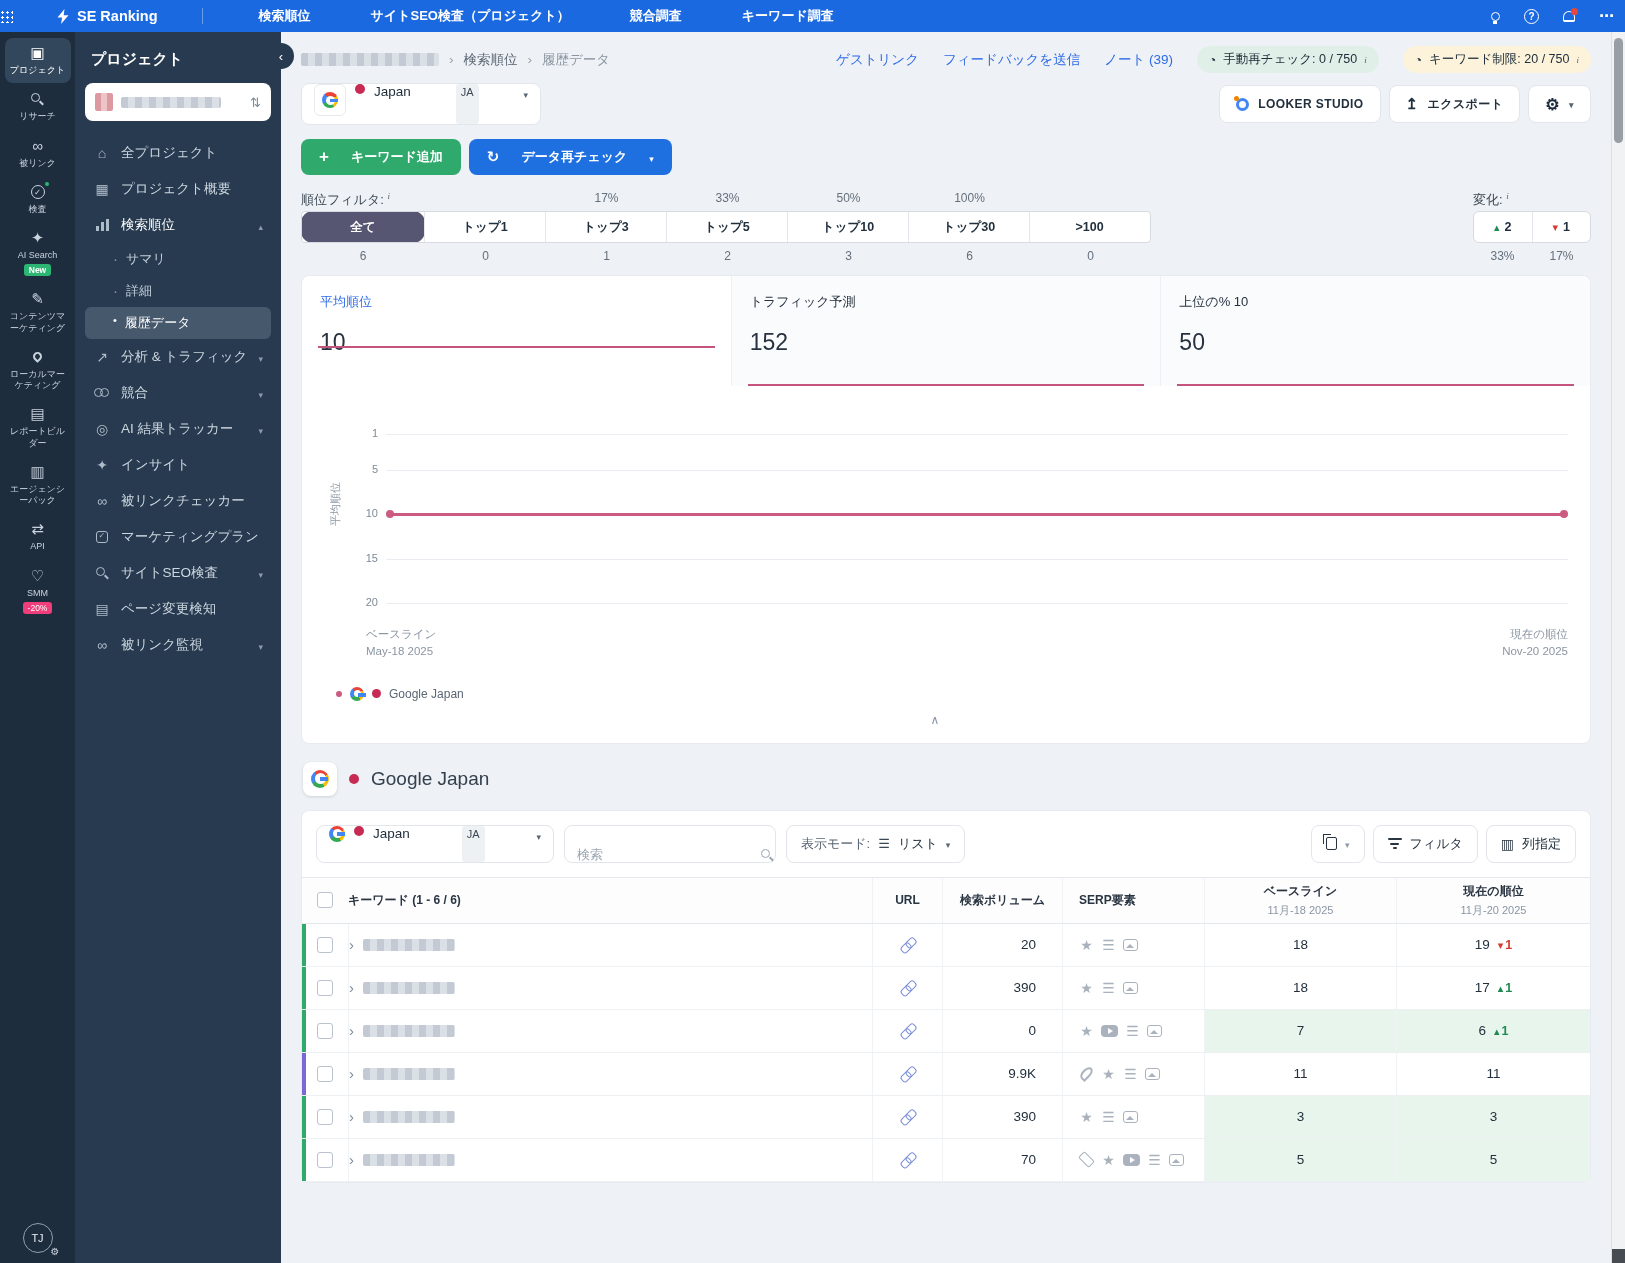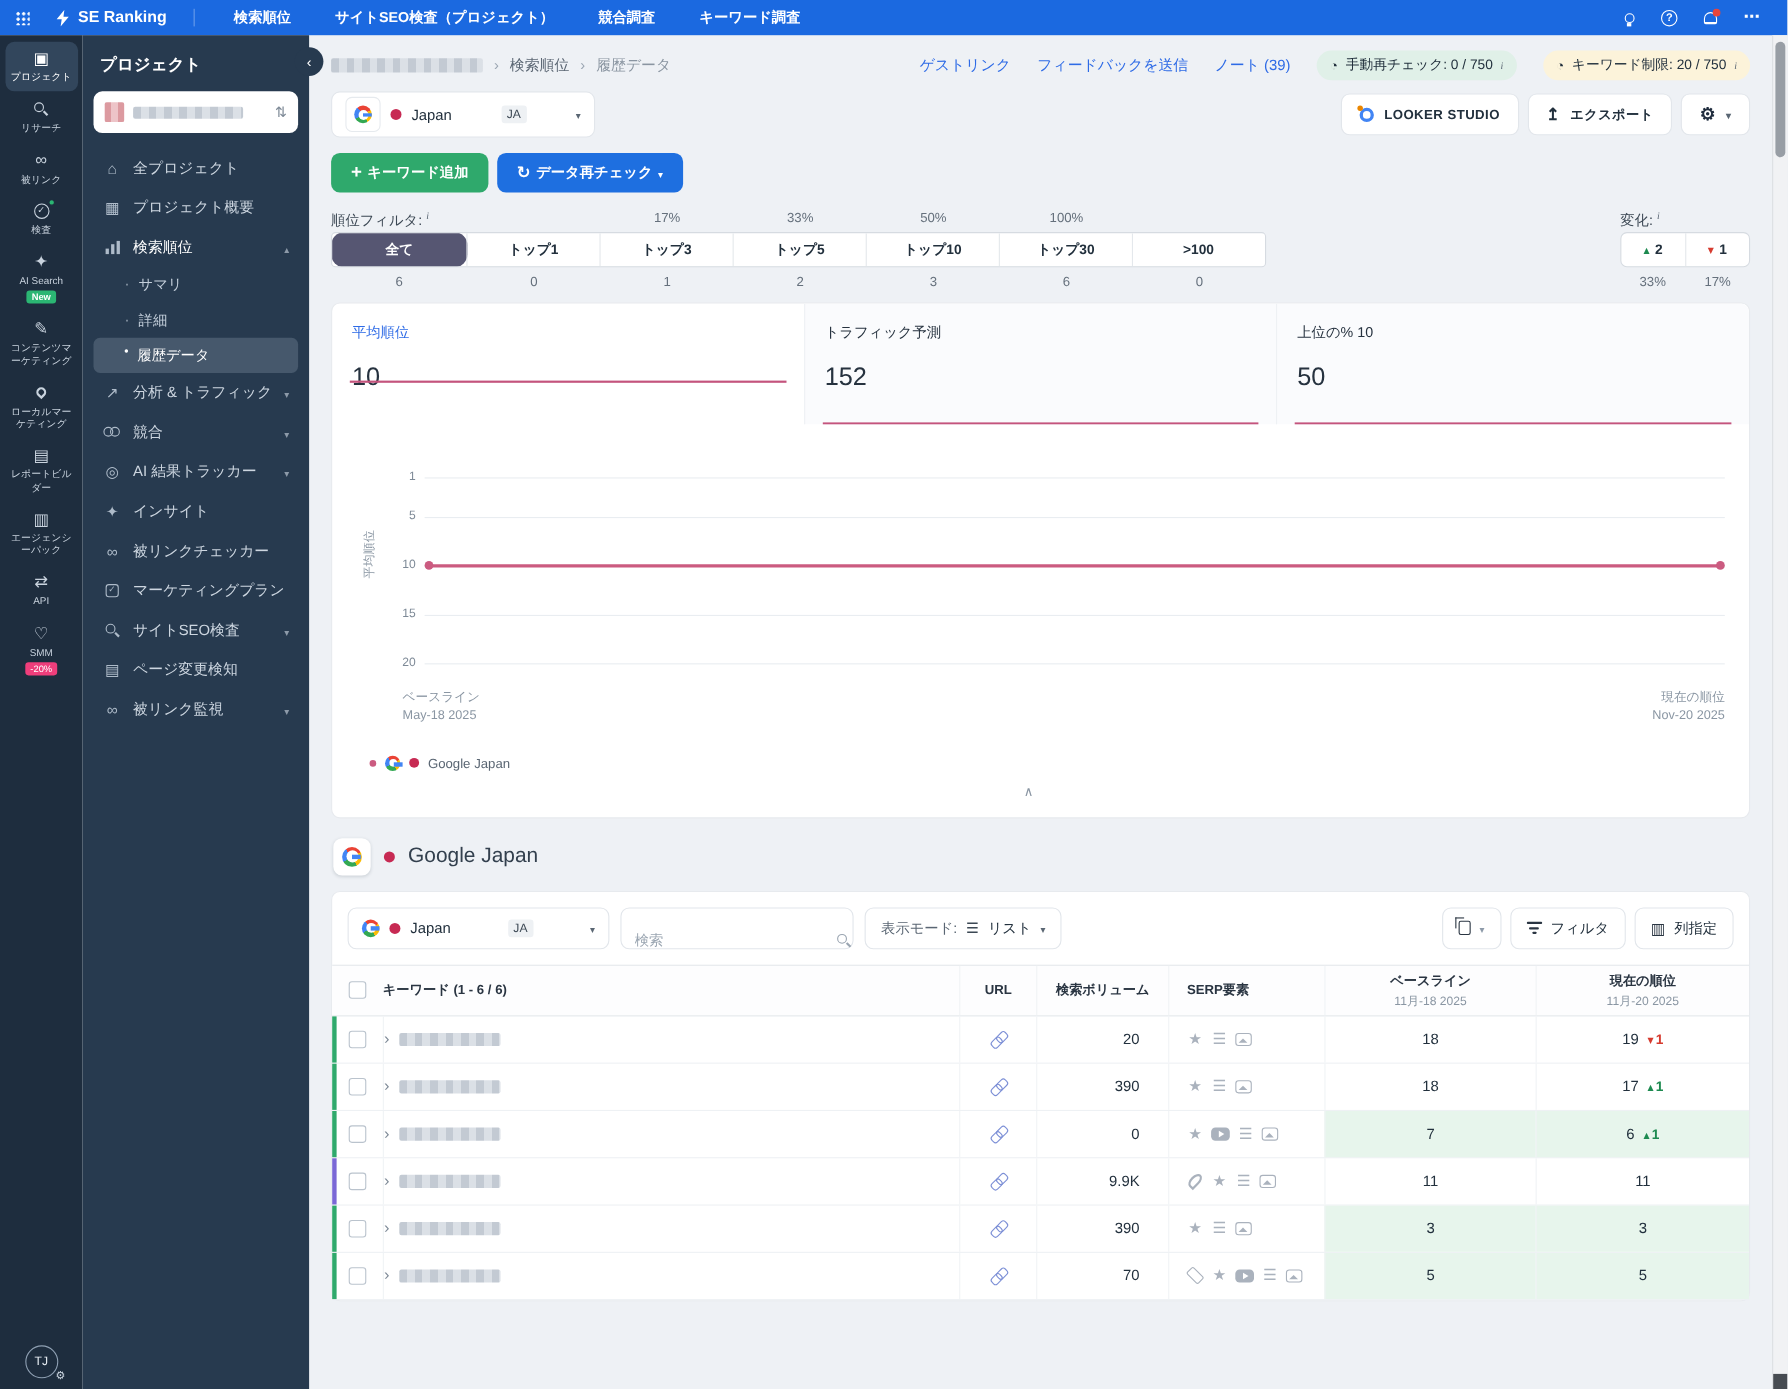--- a/index.html
+++ b/index.html
@@ -1,18 +1,18 @@
 <!DOCTYPE html>
 <html><head>
 <meta charset="utf-8">
 <style>
 *{margin:0;padding:0;box-sizing:border-box}
 html,body{width:1625px;height:1263px;overflow:hidden;font-family:"Liberation Sans","DejaVu Sans",sans-serif;background:#eef1f5;color:#26323f}
 
-.topnav{height:32px;background:#1b69e0;display:flex;align-items:center;color:#fff;padding:0 14px;gap:16px}
+.topnav{height:32px;background:#1b69e0;display:flex;align-items:center;color:#fff;padding:0 0;gap:36px}
 .ic-apps{width:13px;height:13px;background-image:radial-gradient(#fff 1.3px,transparent 1.4px);background-size:5px 5px;background-position:0 0}
 .brand{display:flex;align-items:center;gap:7px;font-weight:bold;font-size:14.5px;margin-left:8px}
 .bolt{width:13px;height:15px}
 .nav-sep{width:1px;height:16px;background:rgba(255,255,255,.35);margin:0 8px}
 .nav-item{font-size:13px;font-weight:bold;padding:0 12px;cursor:pointer;white-space:nowrap}
 .nav-right{margin-left:auto;display:flex;align-items:center;gap:24px;padding-right:10px}
 .ic-bulb{width:9px;height:9px;border:1.7px solid #fff;border-radius:50%;position:relative;display:inline-block}
 .ic-bulb::after{content:"";position:absolute;left:1.2px;bottom:-4px;width:4px;height:2.2px;background:#fff}
 .ic-help{width:15px;height:15px;border:1.5px solid #fff;border-radius:50%;font-size:10px;display:flex;align-items:center;justify-content:center;font-weight:bold}
 .ic-bell{width:12px;height:11px;border:1.7px solid #fff;border-bottom:2px solid #fff;border-radius:7px 7px 2px 2px;position:relative;display:inline-block}
@@ -70,41 +70,41 @@
 .crumb-cur{color:#8a95a1}
 .tb-right{margin-left:auto;display:flex;align-items:center;gap:24px}
 .tb-link{color:#2e6be6;font-size:13.5px;cursor:pointer;white-space:nowrap}
 .pill{display:flex;align-items:center;gap:7px;font-size:12.5px;color:#22303d;border-radius:14px;padding:5px 12px;white-space:nowrap;cursor:pointer}
 .pill.green{background:#e0f0e8}
 .pill.yellow{background:#fcf3da}
 .gauge::before{content:"◔";font-size:12px;color:#22303d}
 sup.info{font-size:9px;font-style:italic;color:#5a6673;font-family:"Liberation Serif",serif}
 
 .engine-row{display:flex;align-items:center;margin-top:10px}
-.selector{background:#fff;border:1px solid #e2e6eb;border-radius:8px;display:flex;align-items:center;gap:9px;padding:0 12px;height:42px;width:240px;cursor:pointer}
+.selector{background:#fff;border:1px solid #e2e6eb;border-radius:8px;display:flex;gap:9px;padding:0 12px;height:42px;width:240px;cursor:pointer}
 .gframe{width:32px;height:32px;border:1px solid #e6eaee;border-radius:6px;display:flex;align-items:center;justify-content:center;background:#fff;flex-shrink:0}
 .gicon{width:16px;height:16px;border-radius:50%;background:conic-gradient(from -40deg,#ea4335 0 100deg,#fbbc05 100deg 190deg,#34a853 190deg 280deg,#4285f4 280deg 360deg);position:relative;flex-shrink:0}
 .gicon::before{content:"";position:absolute;inset:3.5px;background:#fff;border-radius:50%}
 .gicon::after{content:"";position:absolute;left:8px;top:6.5px;width:8px;height:3.5px;background:#4285f4}
 .flagdot{width:10px;height:10px;border-radius:50%;background:#c72a53;flex-shrink:0}
 .sel-name{font-size:13.5px;color:#22303d}
 .lang-chip{margin-left:auto;background:#eef1f4;border-radius:3px;font-size:11px;color:#3c4854;padding:2px 5px}
 .er-right{margin-left:auto;display:flex;gap:8px}
 .wbtn{background:#fff;border:1px solid #e2e6eb;border-radius:8px;height:38px;display:flex;align-items:center;gap:9px;padding:0 16px;font-size:12px;font-weight:bold;color:#22303d;cursor:pointer;letter-spacing:.4px}
 .ic-looker{width:13px;height:13px;border:3px solid #4285f4;border-radius:50%;position:relative;display:inline-block}
 .ic-looker::before{content:"";position:absolute;width:5px;height:5px;background:#ea8600;border-radius:50%;top:-5px;left:-5px}
 .ic-export::before{content:"↥";font-size:15px;font-weight:bold}
 .gear::before{content:"⚙";font-size:16px;color:#1f2c3d}
 
 .index-row{position:relative;height:22px;margin-top:12px}
 .index-row .line{position:absolute;left:0;right:0;top:10px;height:2px;background:#3dbd80}
 .index-badge{position:absolute;left:50%;transform:translateX(-50%);top:2px;background:#26aa6d;color:#fff;font-size:10.5px;font-weight:bold;border-radius:10px;padding:3px 12px;letter-spacing:.3px}
 
 .actions{display:flex;gap:8px;margin-top:14px}
-.btn{border:none;border-radius:8px;height:36px;display:flex;align-items:center;gap:5px;padding:0 18px;font-size:13px;font-weight:bold;color:#fff;cursor:pointer;font-family:inherit}
+.btn{border:none;border-radius:8px;height:36px;display:flex;align-items:center;gap:22px;padding:0 18px;font-size:13px;font-weight:bold;color:#fff;cursor:pointer;font-family:inherit}
 .btn.green{background:#2fa96c}
 .btn.blue{background:#1e6fe0}
 .plus::before{content:"+";font-size:17px;font-weight:bold}
 .refresh::before{content:"↻";font-size:15px;font-weight:bold}
 .dd::before{content:"▾";font-size:9px}
 
 .filter-area{display:flex;margin-top:16px;align-items:flex-start}
 .fa-grid{display:grid;grid-template-columns:124px repeat(6,121px)}
 .fa-pct{font-size:12px;color:#65707c;text-align:center;height:20px}
 .fa-label{font-size:13px;color:#3c4854;text-align:left}

